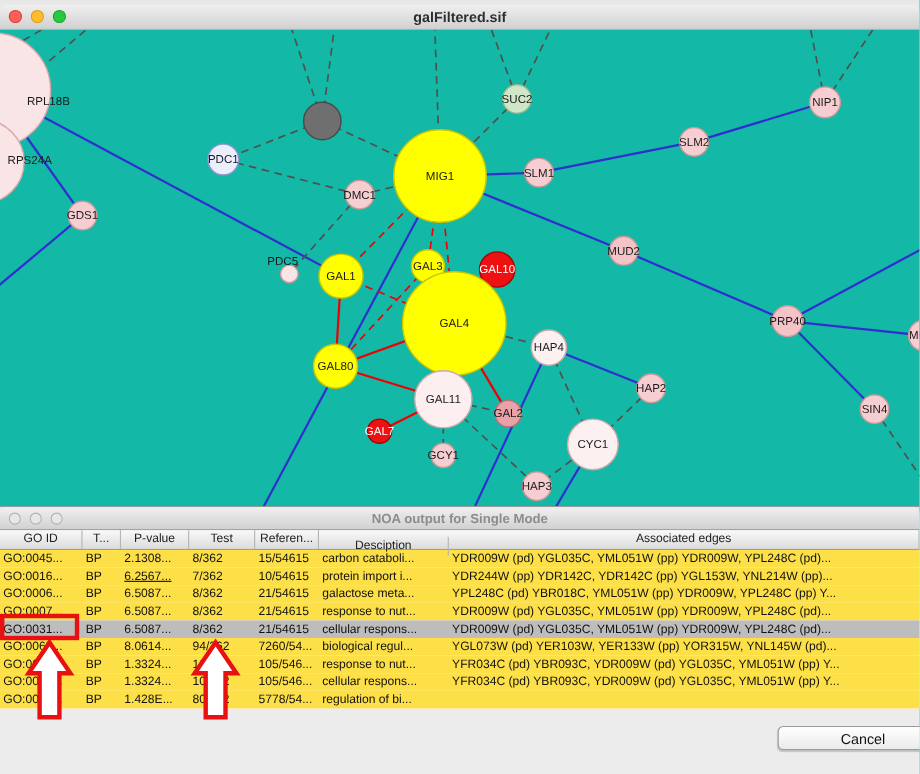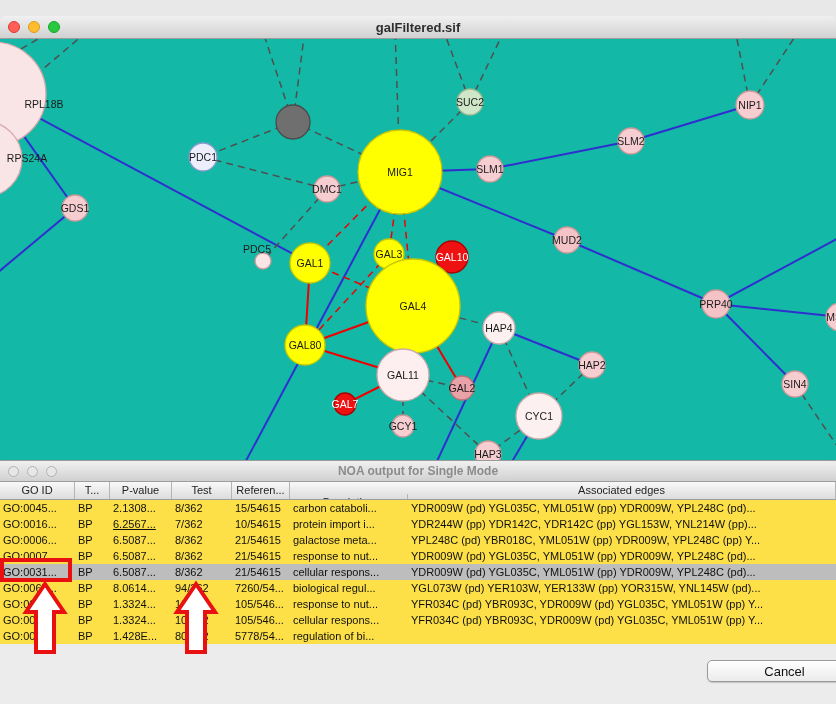--- a/index.html
+++ b/index.html
@@ -1,41 +1,41 @@
 <!DOCTYPE html>
 <html><head>
 <meta charset="utf-8">
 <style>
   html,body{margin:0;padding:0;}
   body{
     width:836px;height:704px;position:relative;overflow:hidden;
     font-family:"Liberation Sans",sans-serif;background:#e8e8e8;
   }
   .window{position:absolute;left:0;width:836px;box-sizing:border-box;}
-  .top-window{top:16px;height:460px;}
+  .top-window{top:4px;height:460px;}
   .bottom-window{top:460px;height:244px;background:#ececec;border-top:1px solid #9a9a9a;}
   .titlebar{
     height:22px;background:linear-gradient(#f0f0f0,#d1d1d1);
     border-bottom:1px solid #9c9c9c;position:relative;
     display:flex;align-items:center;justify-content:center;
     border-radius:6px 6px 0 0;
   }
   .bottom-window .titlebar{height:20px;}
   .titlebar .title{font-size:13px;font-weight:bold;color:#2e2e2e;}
   .titlebar.inactive .title{font-size:12px;color:#8c8c8c;}
   .lights{position:absolute;left:8px;top:0;height:100%;display:flex;align-items:center;gap:8px;}
   .light{width:12px;height:12px;border-radius:50%;box-sizing:border-box;}
   .light.red{background:#ff5f57;border:1px solid #dd3b33;}
   .light.yellow{background:#febc2e;border:1px solid #dd9c1b;}
   .light.green{background:#28c840;border:1px solid #17a82b;}
   .titlebar.inactive .light{background:#e7e7e7;border:1px solid #b2b2b2;width:11px;height:11px;}
   .canvas{height:438px;background:#14b8a6;overflow:hidden;}
   
   .thead{display:flex;height:18px;background:linear-gradient(#f9f9f9,#dcdcdc);
-    border-bottom:1px solid #9e9e9e;box-sizing:border-box;}
+    border-bottom:1px solid #9e9e9e;box-sizing:border-box;align-items:center;}
   .hcell{box-sizing:border-box;border-right:1px solid #b4b4b4;font-size:11px;
     text-align:center;line-height:17px;color:#222;overflow:hidden;white-space:nowrap;flex:0 0 auto;}
   .tbody{background:#fff;}
   .trow{display:flex;height:16px;background:#fde047;}
   .trow.selected{background:#bdbdbd;}
   .tcell{box-sizing:border-box;padding:0 3px;font-size:11px;line-height:16px;
     white-space:nowrap;overflow:hidden;color:#111;flex:0 0 auto;}
   
   .mac-btn{position:absolute;height:22px;border-radius:5px;border:1px solid #9a9a9a;
     background:linear-gradient(#ffffff,#ebebeb);font-size:13px;color:#111;

